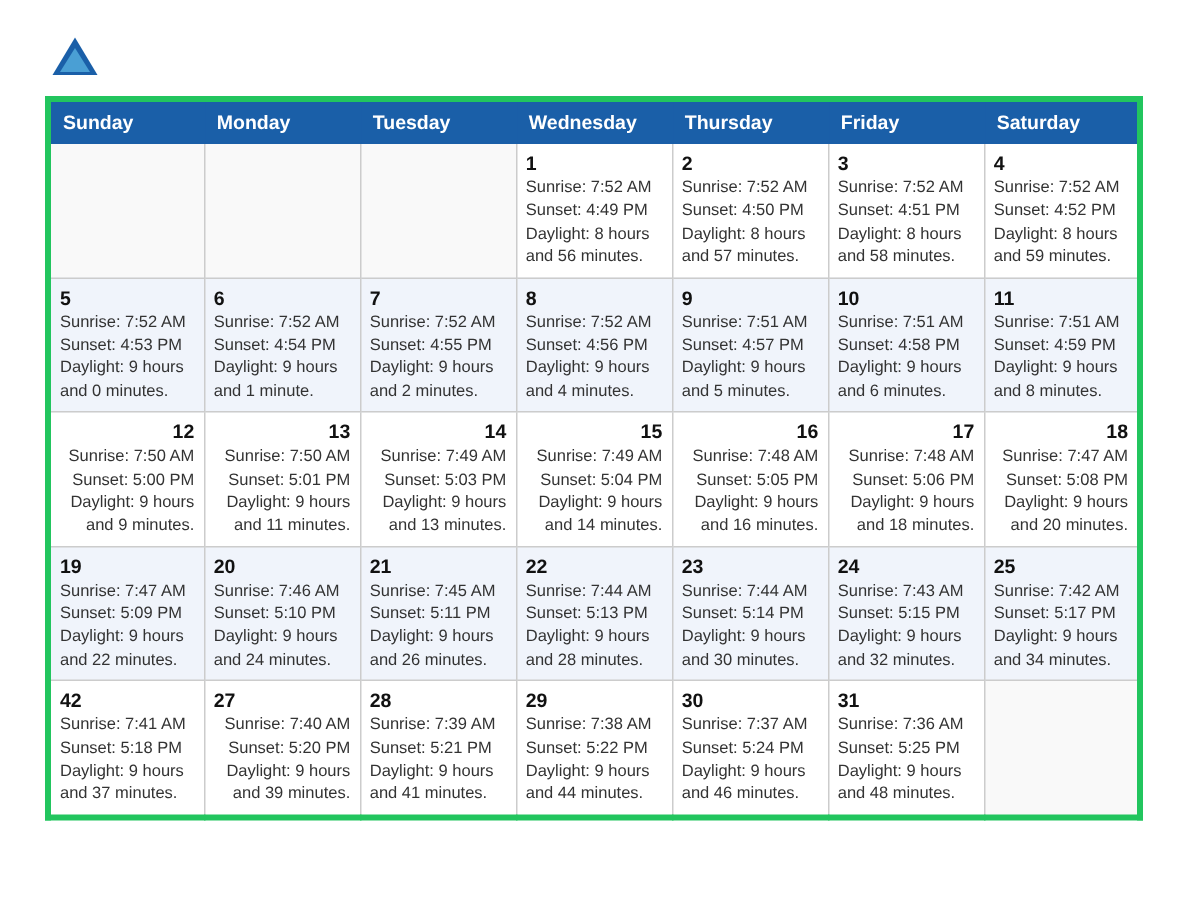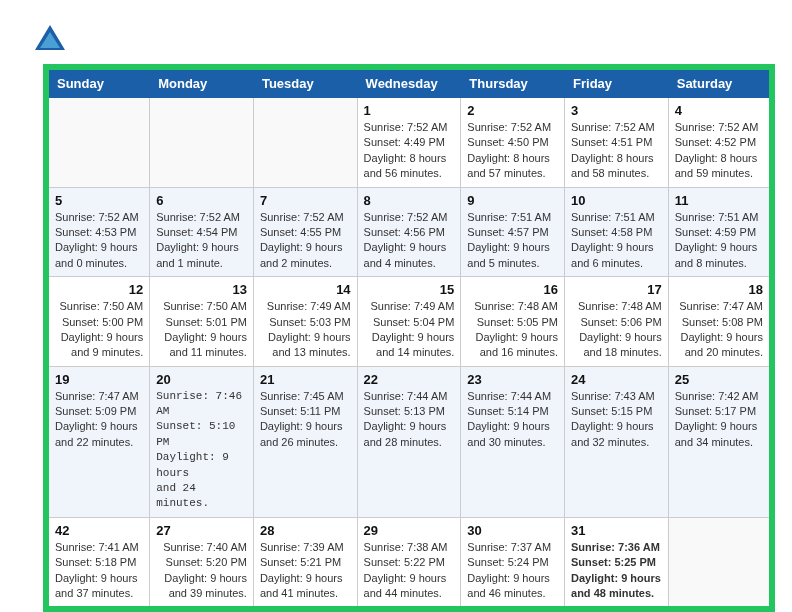--- a/index.html
+++ b/index.html
@@ -38,22 +38,21 @@
     }
     .subtitle {
       text-align: right;
       font-size: 14px;
       color: #444;
       margin-bottom: 10px;
     }
     .calendar {
       width: 100%;
       border-collapse: collapse;
-      border: 6px solid #22c55e;
-      margin-left: 13px;
+      border: 4px solid #22c55e;
     }
     .calendar th {
       background: #1a5fa8;
       color: #fff;
       text-align: left;
       padding: 6px 8px;
       font-size: 13px;
       border: 1px solid #1a5fa8;
     }
     .calendar td {
@@ -252,21 +251,21 @@
       <tr style="background: rgb(240, 244, 251);">
         <td>
           <span class="day-number">19</span>
           <div class="day-info" style="white-space: pre-line;">Sunrise: 7:47 AM
 Sunset: 5:09 PM
 Daylight: 9 hours
 and 22 minutes.</div>
         </td>
         <td>
           <span class="day-number">20</span>
-          <div class="day-info" style="white-space: pre-line; font-family: Liberation Mono, monospace;">Sunrise: 7:46 AM
+          <div class="day-info" style="white-space: pre-line;">Sunrise: 7:46 AM
 Sunset: 5:10 PM
 Daylight: 9 hours
 and 24 minutes.</div>
         </td>
         <td>
           <span class="day-number">21</span>
           <div class="day-info" style="white-space: pre-line;">Sunrise: 7:45 AM
 Sunset: 5:11 PM
 Daylight: 9 hours
 and 26 minutes.</div>
@@ -331,21 +330,21 @@
         </td>
         <td>
           <span class="day-number">30</span>
           <div class="day-info" style="white-space: pre-line;">Sunrise: 7:37 AM
 Sunset: 5:24 PM
 Daylight: 9 hours
 and 46 minutes.</div>
         </td>
         <td>
           <span class="day-number">31</span>
-          <div class="day-info" style="white-space: pre-line; font-weight: bold;">Sunrise: 7:36 AM
+          <div class="day-info" style="white-space: pre-line;">Sunrise: 7:36 AM
 Sunset: 5:25 PM
 Daylight: 9 hours
 and 48 minutes.</div>
         </td>
         <td class="empty-cell" style="background: rgb(249, 249, 249);"></td>
       </tr>
     </tbody>
 </table>
 
 </body></html>

